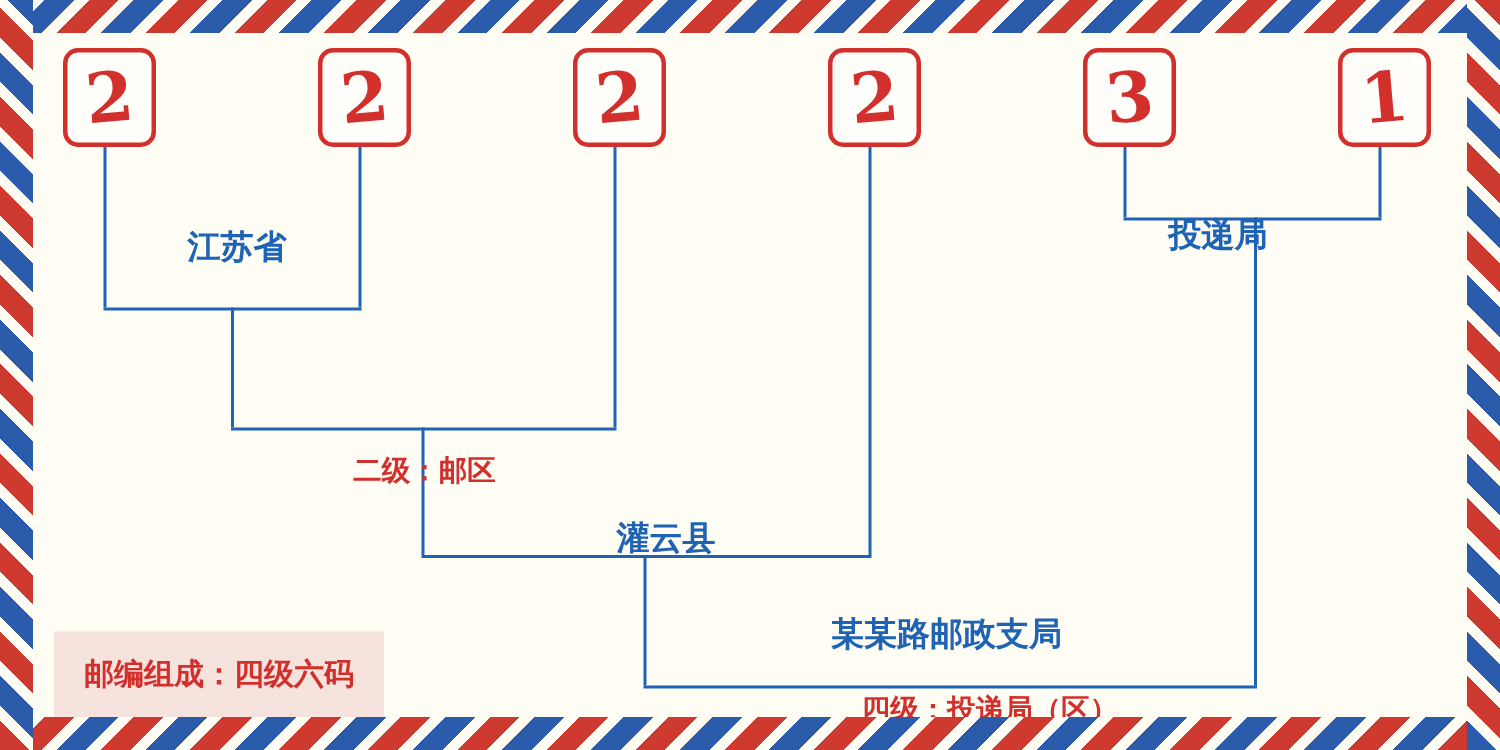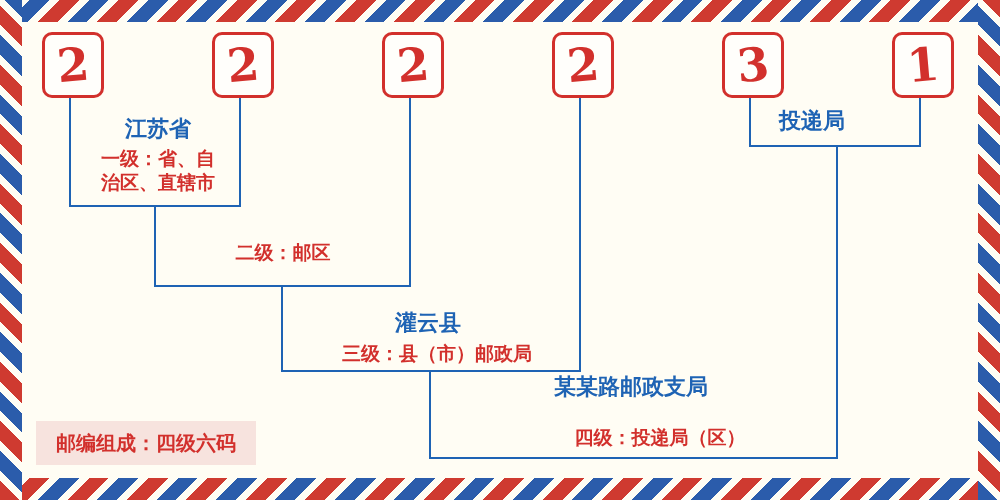--- a/index.html
+++ b/index.html
@@ -29,26 +29,26 @@
     color:#d2302c; font-size:46px; font-weight:bold; line-height:1;
     font-family:"DejaVu Serif", serif; transform:rotate(-5deg);
   }
 
   
   .vline, .hline { position:absolute; background:#1e63b4; z-index:1; }
   .vline { width:2px; }
   .hline { height:2px; }
 
   
-  .lbl { position:absolute; transform:translateX(-50%); white-space:nowrap; text-align:right; z-index:3; }
+  .lbl { position:absolute; transform:translateX(-50%); white-space:nowrap; text-align:right; z-index:3;margin-top:36px; }
   .place { color:#1e63b4; font-weight:bold; font-size:22px; }
   .desc  { color:#d2302c; font-weight:bold; font-size:19px; line-height:24px; }
 
   .badge {
-    position:absolute; left:36px; top:421px; width:220px; height:44px;
+    position:absolute; left:36px; top:421px; width:220px; height:57px;
     background:#f7e3de; display:flex; align-items:center; justify-content:center;
     color:#d2302c; font-weight:bold; font-size:20px; z-index:3; white-space:nowrap;
   }
 </style>
 </head>
 <body>
 
 <div class="canvas">
 
   <div class="strip top"></div>
@@ -89,29 +89,24 @@
   <div class="vline" style="left:429px; top:370px; height:87px"></div>
 
   <div class="vline" style="left:749px; top:92px;  height:53px"></div>
   <div class="vline" style="left:919px; top:92px;  height:53px"></div>
   <div class="hline" style="left:749px; top:145px; width:172px"></div>
   <div class="vline" style="left:836px; top:145px; height:312px"></div>
 
   <div class="hline" style="left:429px; top:457px; width:409px"></div>
 
   <div class="lbl place" style="left:158px; top:114px">江苏省</div>
-  <div class="lbl desc" style="left:158px; top:146px">
-    <div>一级：省、自</div>
-    <div>治区、直辖市</div>
-  </div>
 
-  <div class="lbl desc" style="left:283px; top:240px">二级：邮区</div>
+  <div class="lbl desc" style="left:283px; top:266px">二级：邮区</div>
 
-  <div class="lbl place" style="left:428px; top:308px">灌云县</div>
-  <div class="lbl desc" style="left:437px; top:341px">三级：县（市）邮政局</div>
+  <div class="lbl place" style="left:444px; top:308px">灌云县</div>
 
   <div class="lbl place" style="left:631px; top:372px">某某路邮政支局</div>
   <div class="lbl desc" style="left:660px; top:425px">四级：投递局（区）</div>
 
   <div class="lbl place" style="left:812px; top:106px">投递局</div>
 
   <div class="badge">邮编组成：四级六码</div>
 
 </div>
 

